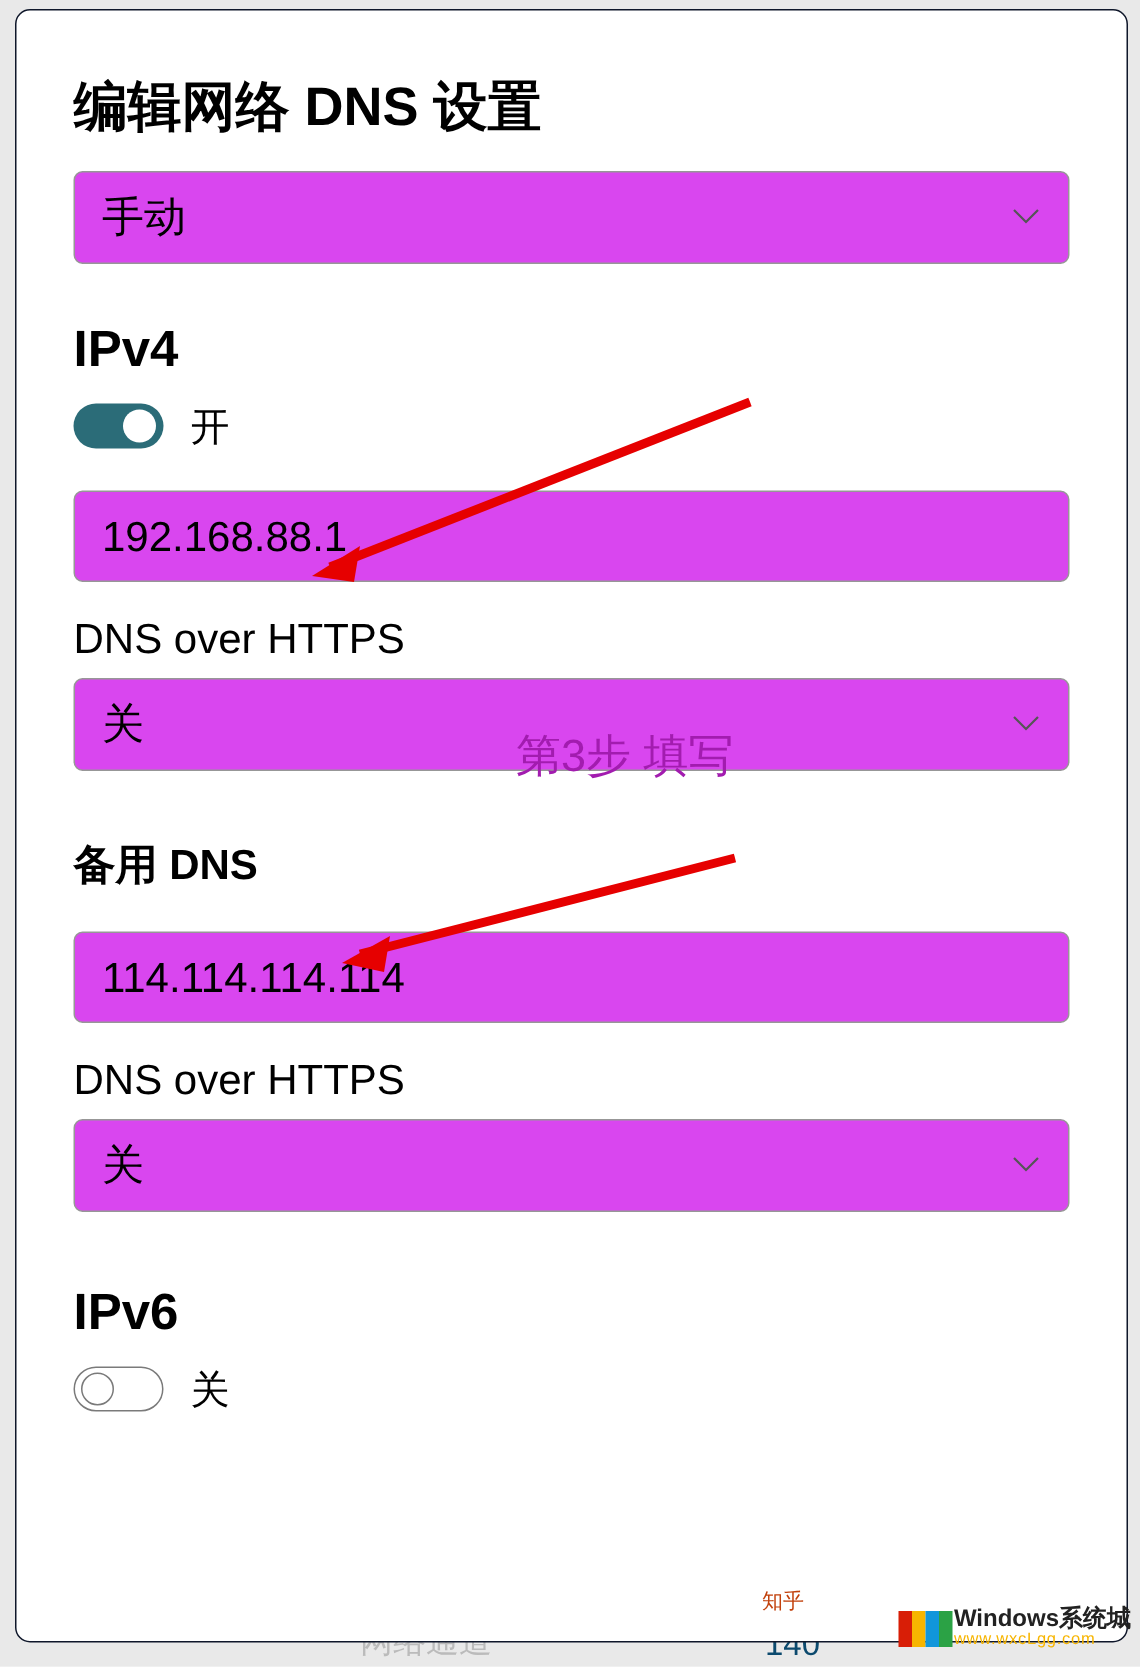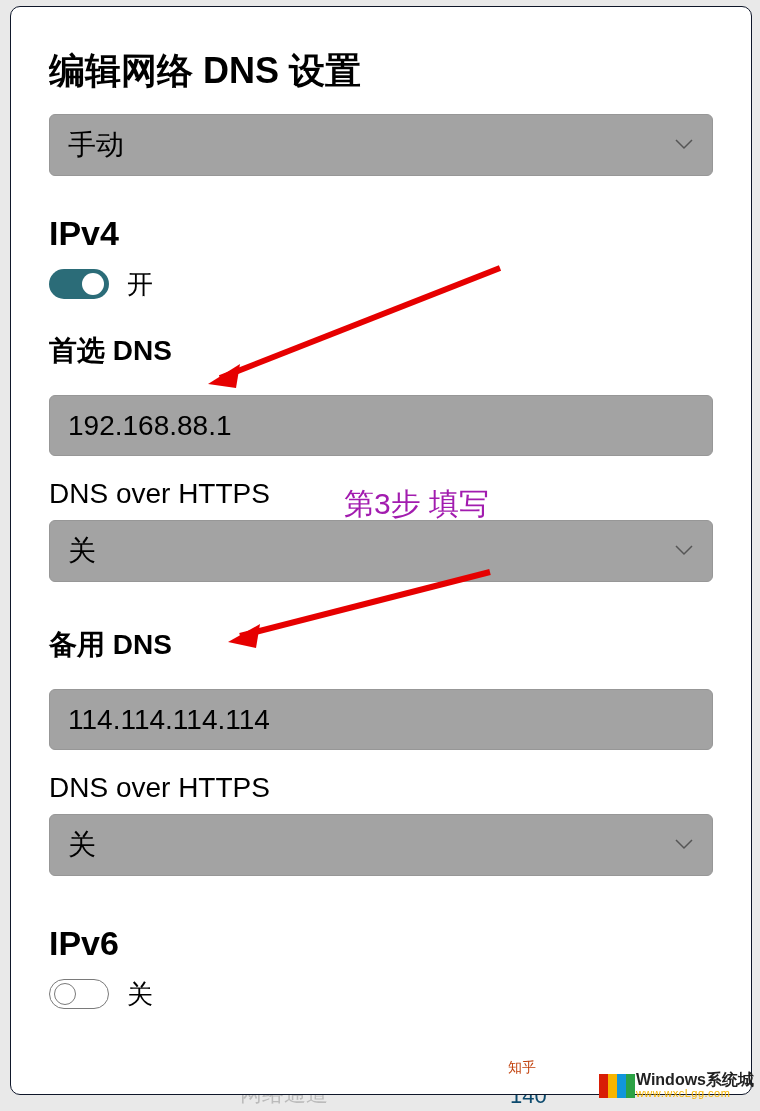--- a/index.html
+++ b/index.html
@@ -1,20 +1,20 @@
 <!DOCTYPE html>
 <html><head>
 <meta charset="utf-8">
 <style>
   html,body{margin:0;padding:0;width:760px;height:1111px;background:#f3f3f3;font-family:"Segoe UI","Microsoft YaHei",sans-serif;color:#000;overflow:hidden;}
   .backdrop{position:absolute;inset:0;background:#e9e9e9;}
   .dialog{position:absolute;left:10px;top:6px;right:8px;bottom:16px;background:#fff;border:1px solid #0f172a;border-radius:10px;padding:40px 38px 24px 38px;box-sizing:border-box;display:flex;flex-direction:column;}
   .title{font-size:36px;font-weight:600;letter-spacing:0;}
   .select{margin-top:18px;position:relative;}
-  .select-box,.input-box{width:100%;box-sizing:border-box;border:1px solid #979797;border-radius:6px;background:#a3a3a3;font-size:28px;padding:13px 18px;line-height:1.2;}
+  .select-box,.input-box{width:100%;box-sizing:border-box;border:1px solid #979797;border-radius:6px;background:#d946ef;font-size:28px;padding:13px 18px;line-height:1.2;}
   .select-box{padding-right:48px;cursor:pointer;}
   .chevron{position:absolute;right:20px;top:50%;transform:translateY(-50%);}
   .chevron svg{display:block;}
   .section-h{font-size:34px;font-weight:700;margin-top:38px;}
   .toggle-row{display:flex;align-items:center;gap:18px;margin-top:14px;}
   .toggle{width:60px;height:30px;border-radius:15px;position:relative;cursor:pointer;}
   .toggle.on{background:#2b6c78;}
   .toggle.off{background:#fff;border:1px solid #7a7a7a;box-sizing:border-box;}
   .knob{position:absolute;width:22px;height:22px;border-radius:50%;top:4px;background:#fff;}
   .toggle.on .knob{right:5px;}
@@ -63,21 +63,20 @@
   </div>
 
   <div class="section-h">IPv4</div>
   <div class="toggle-row">
     <div class="toggle on">
         <div class="knob"></div>
       </div>
     <div class="toggle-label">开</div>
   </div>
 
-  <div class="field-label">首选 DNS</div>
   <div class="input-wrap">
     <input class="input-box" value="192.168.88.1" style="">
   </div>
 
   <div class="field-label sm" style="margin-top:22px;">DNS over HTTPS</div>
   <div class="select" style="margin-top:10px;">
     <div class="select-box">关</div>
     <span class="chevron">
       <svg width="18" height="12" viewBox="0 0 18 12">
           <path d="M1 1 L9 9 L17 1" stroke="#555" stroke-width="1.5" fill="none"></path>

